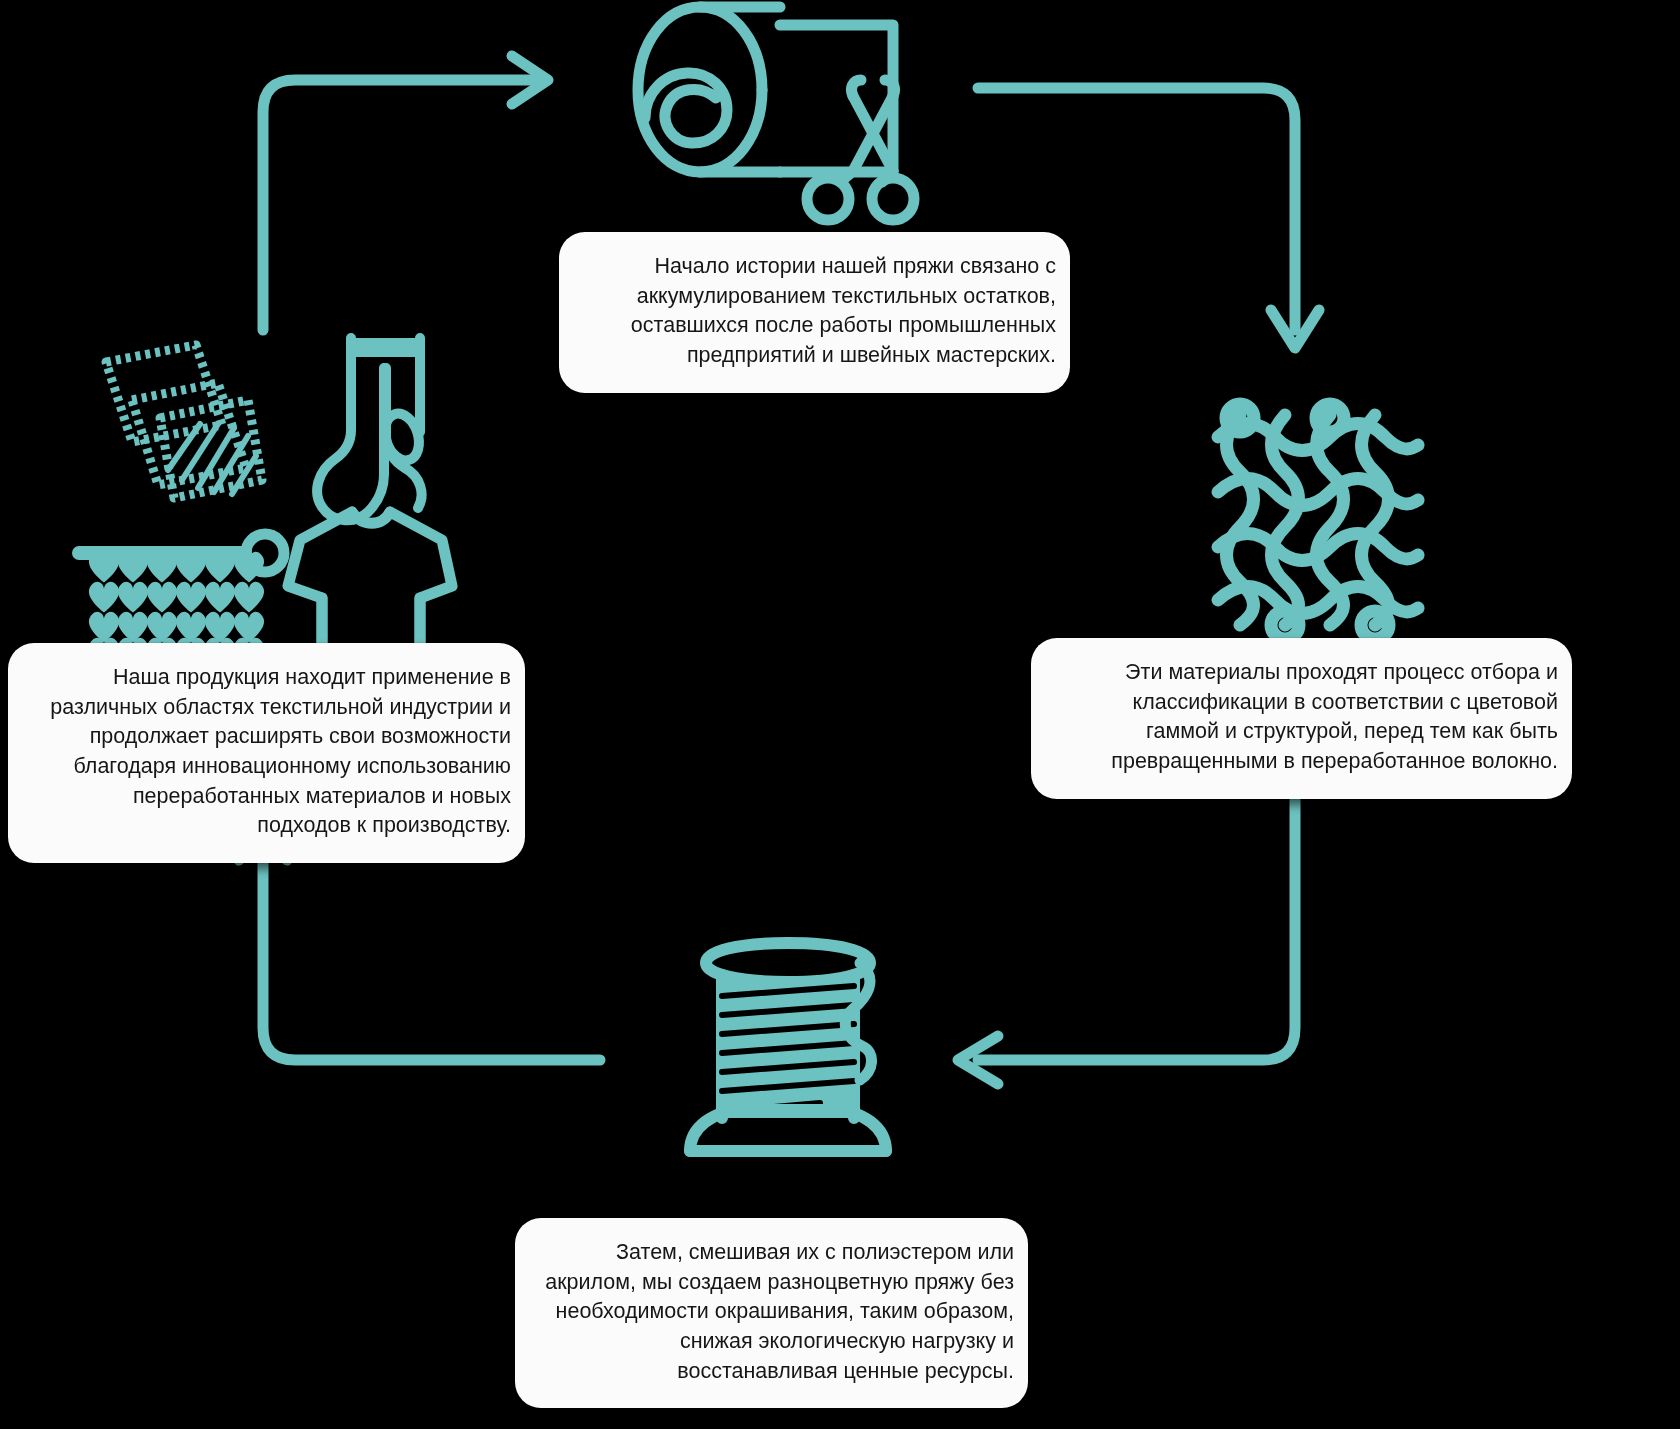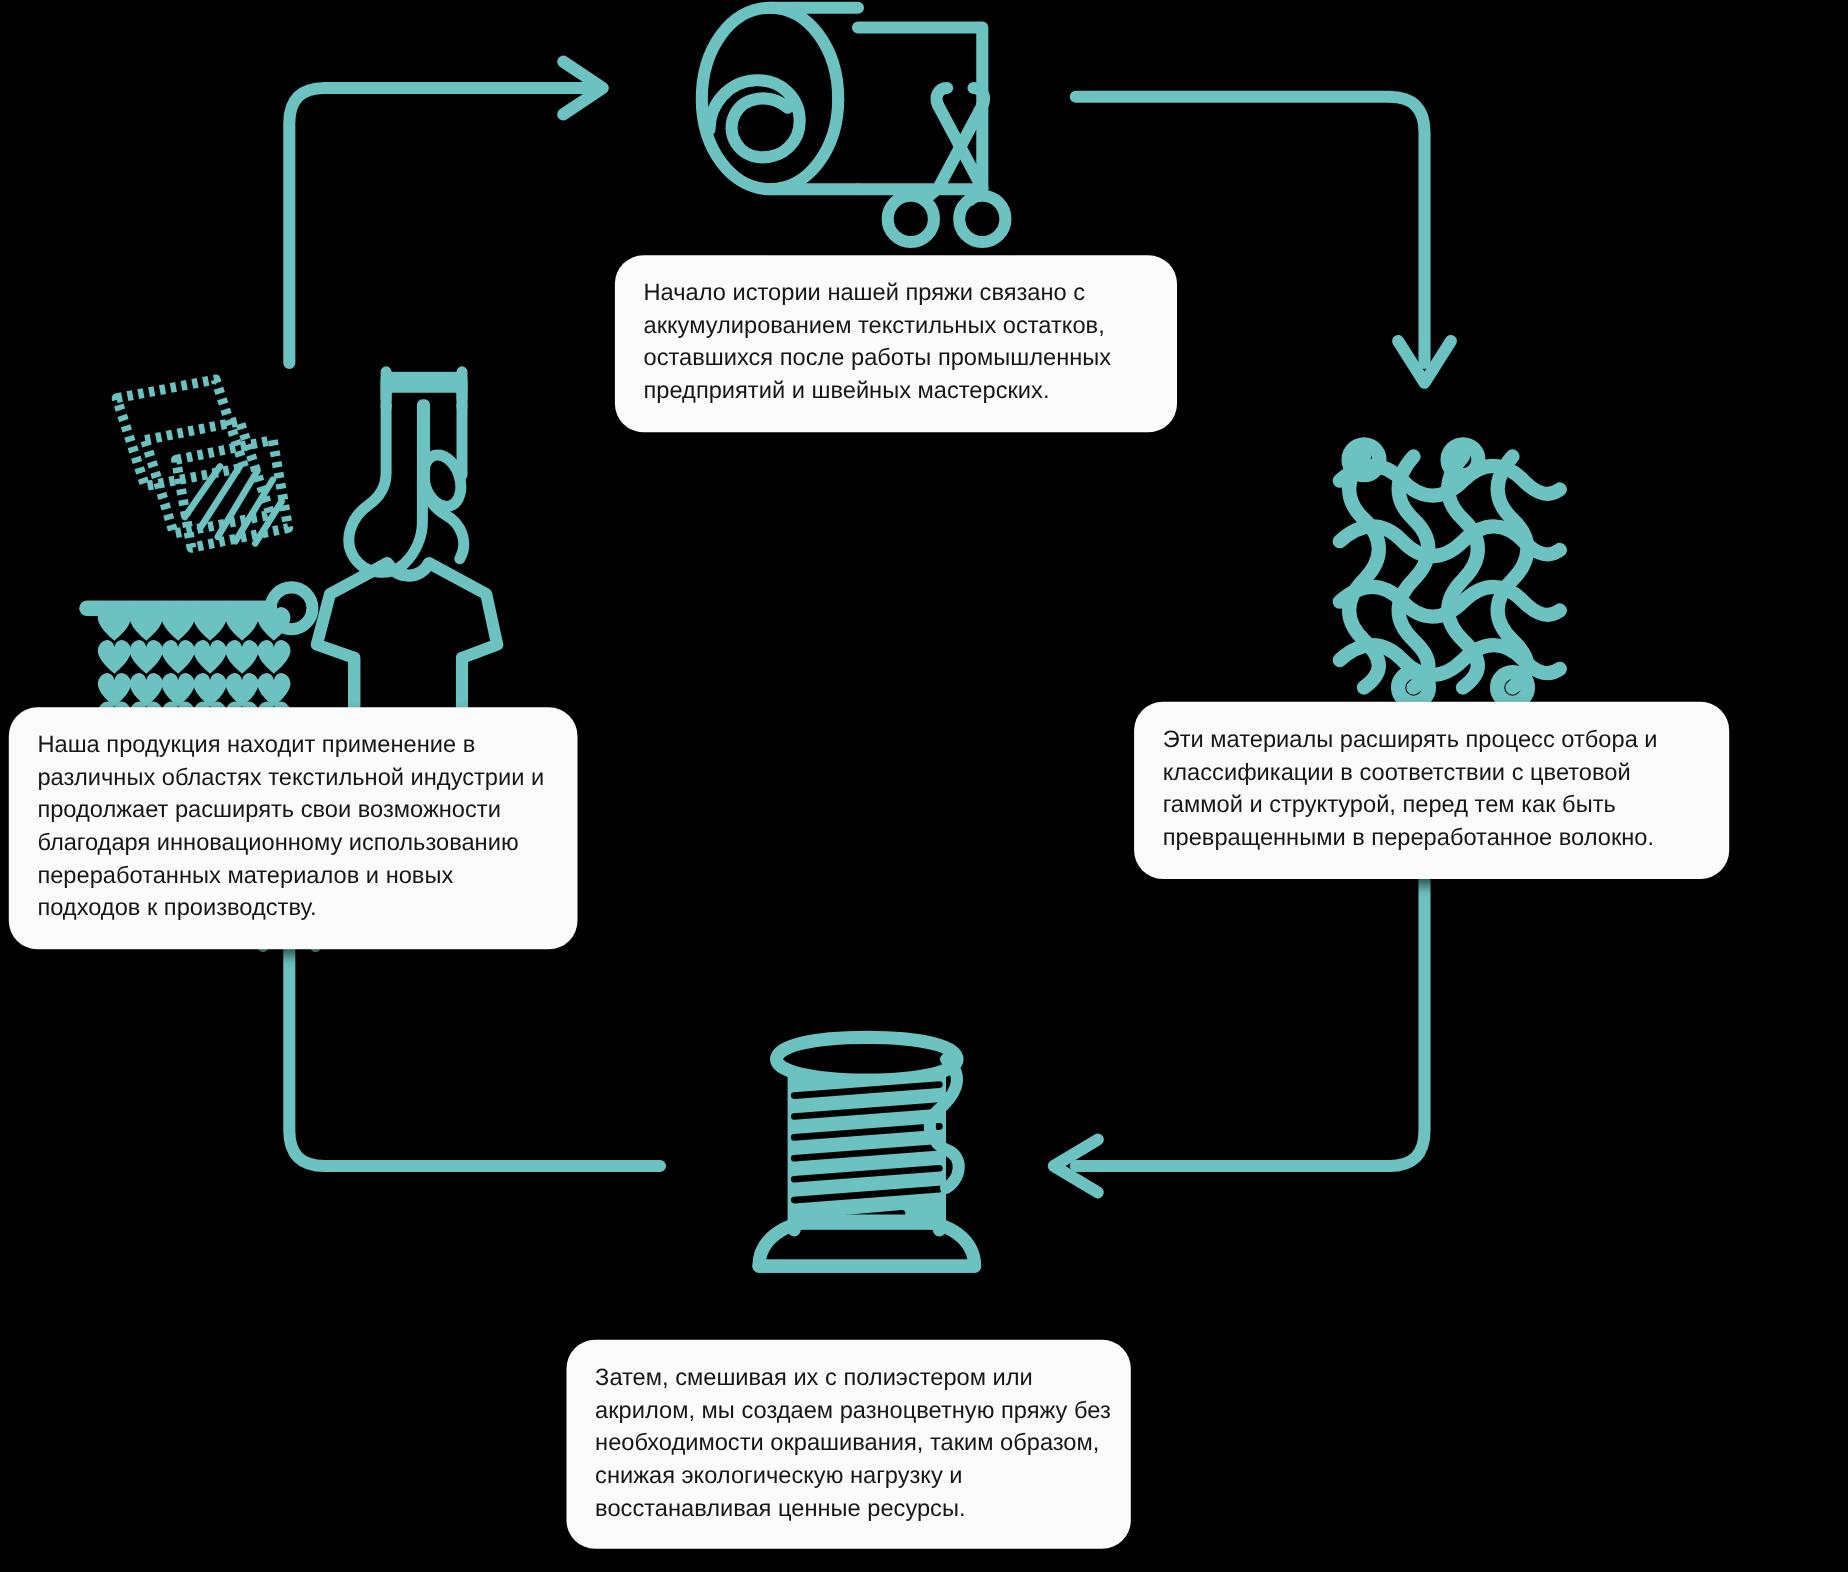--- a/index.html
+++ b/index.html
@@ -22,21 +22,21 @@
     height: 1429px;
   }
   .callout {
     position: absolute;
     background: #fbfbfb;
     border-radius: 26px;
     box-shadow: -7px 6px 10px rgba(0,0,0,0.55), 0 0 0 0.5px rgba(0,0,0,0.12);
     color: #161616;
     font-size: 21.5px;
     line-height: 1.38;
-    text-align: left;
+    text-align: right;
     padding: 20px 14px 22px 26px;
     box-sizing: border-box;
     white-space: pre-line;
   }
   #callout-top {
     left: 559px;
     top: 232px;
     width: 511px;
     min-height: 160px;
   }
@@ -235,19 +235,19 @@
         <path d="M352,512 L300,540 L288,586 L322,598 L322,700 L420,700 L420,598 L452,586 L442,540 L390,512"></path>
         <path d="M352,512 C362,527 382,527 390,512"></path>
         <path d="M322,598 L322,700"></path>
         <path d="M420,598 L420,700"></path>
       </g>
     </g>
   </svg>
 
   <div class="callout" id="callout-top">Начало истории нашей пряжи связано с аккумулированием текстильных остатков, оставшихся после работы промышленных предприятий и швейных мастерских.</div>
 
-  <div class="callout" id="callout-right">Эти материалы расширять процесс отбора и классификации в соответствии с цветовой гаммой и структурой, перед тем как быть превращенными в переработанное волокно.</div>
+  <div class="callout" id="callout-right">Эти материалы проходят процесс отбора и классификации в соответствии с цветовой гаммой и структурой, перед тем как быть превращенными в переработанное волокно.</div>
 
   <div class="callout" id="callout-bottom">Затем, смешивая их с полиэстером или акрилом, мы создаем разноцветную пряжу без необходимости окрашивания, таким образом, снижая экологическую нагрузку и восстанавливая ценные ресурсы.</div>
 
   <div class="callout" id="callout-left">Наша продукция находит применение в различных областях текстильной индустрии и продолжает расширять свои возможности благодаря инновационному использованию переработанных материалов и новых подходов к производству.</div>
 
 </div>
 
 </body></html>

